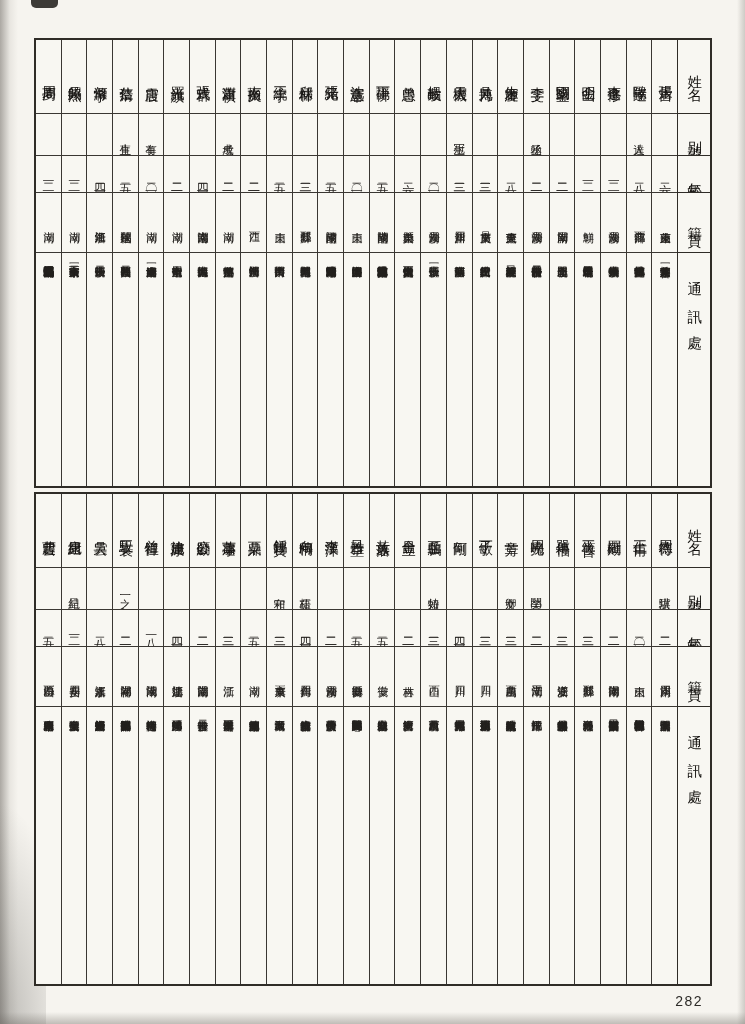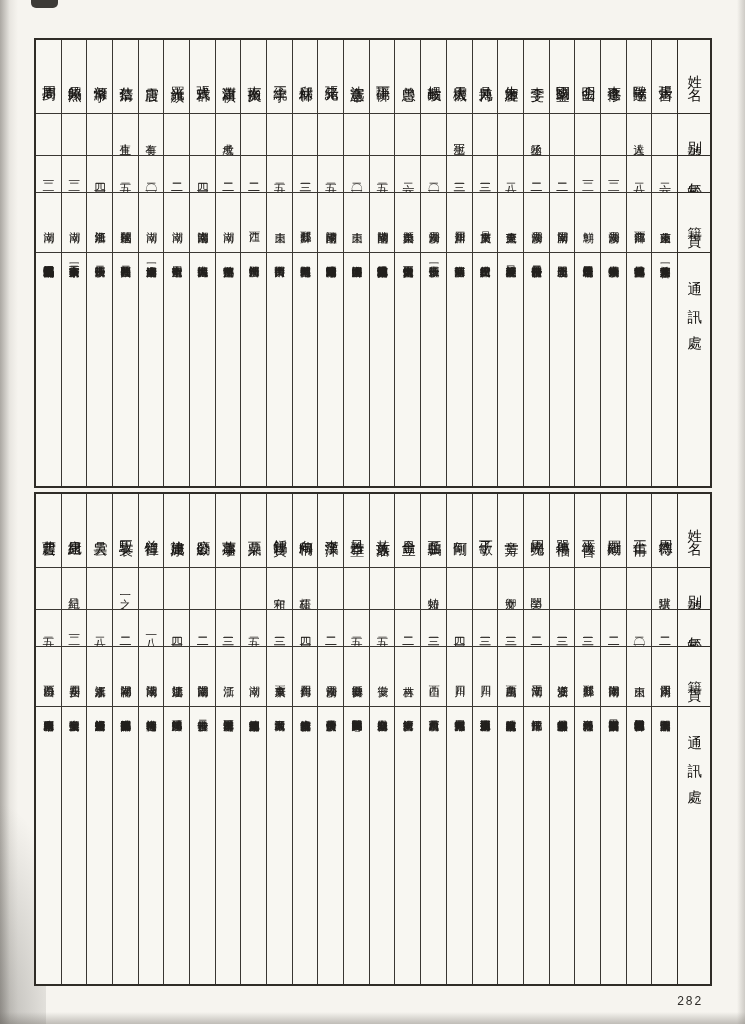--- a/index.html
+++ b/index.html
@@ -51,22 +51,22 @@
   .h-alias {height:42px;}
   .h-age   {height:37px;}
   .h-origin{height:60px;}
   .h-addr  {flex:1;border-bottom:none;align-items:flex-start;}
   .h-cell .vtext{font-size:14.5px;color:#14120f;}
   .h-name .vtext  {letter-spacing:.85em;}
   .h-alias .vtext {letter-spacing:.3em;}
   .h-age .vtext   {letter-spacing:.18em;}
   .h-origin .vtext{letter-spacing:.5em;}
   .h-addr .vtext  {letter-spacing:1.9em;padding-top:16px;}
-  .page-number{position:absolute;right:42px;bottom:15px;font-size:12px;letter-spacing:1.5px;color:#2d2b28;
-    font-family:Liberation Mono, monospace;}
+  .page-number{position:absolute;right:42px;bottom:15px;font-size:14px;letter-spacing:1.5px;color:#2d2b28;
+    font-family:Liberation Sans, sans-serif;}
 </style>
 </head>
 <body>
 
 <div class="page">
 
   <div class="edge-left"></div>
   <div class="edge-right"></div>
   <div class="edge-bottom"></div>
   <div class="smudge-bl"></div>

